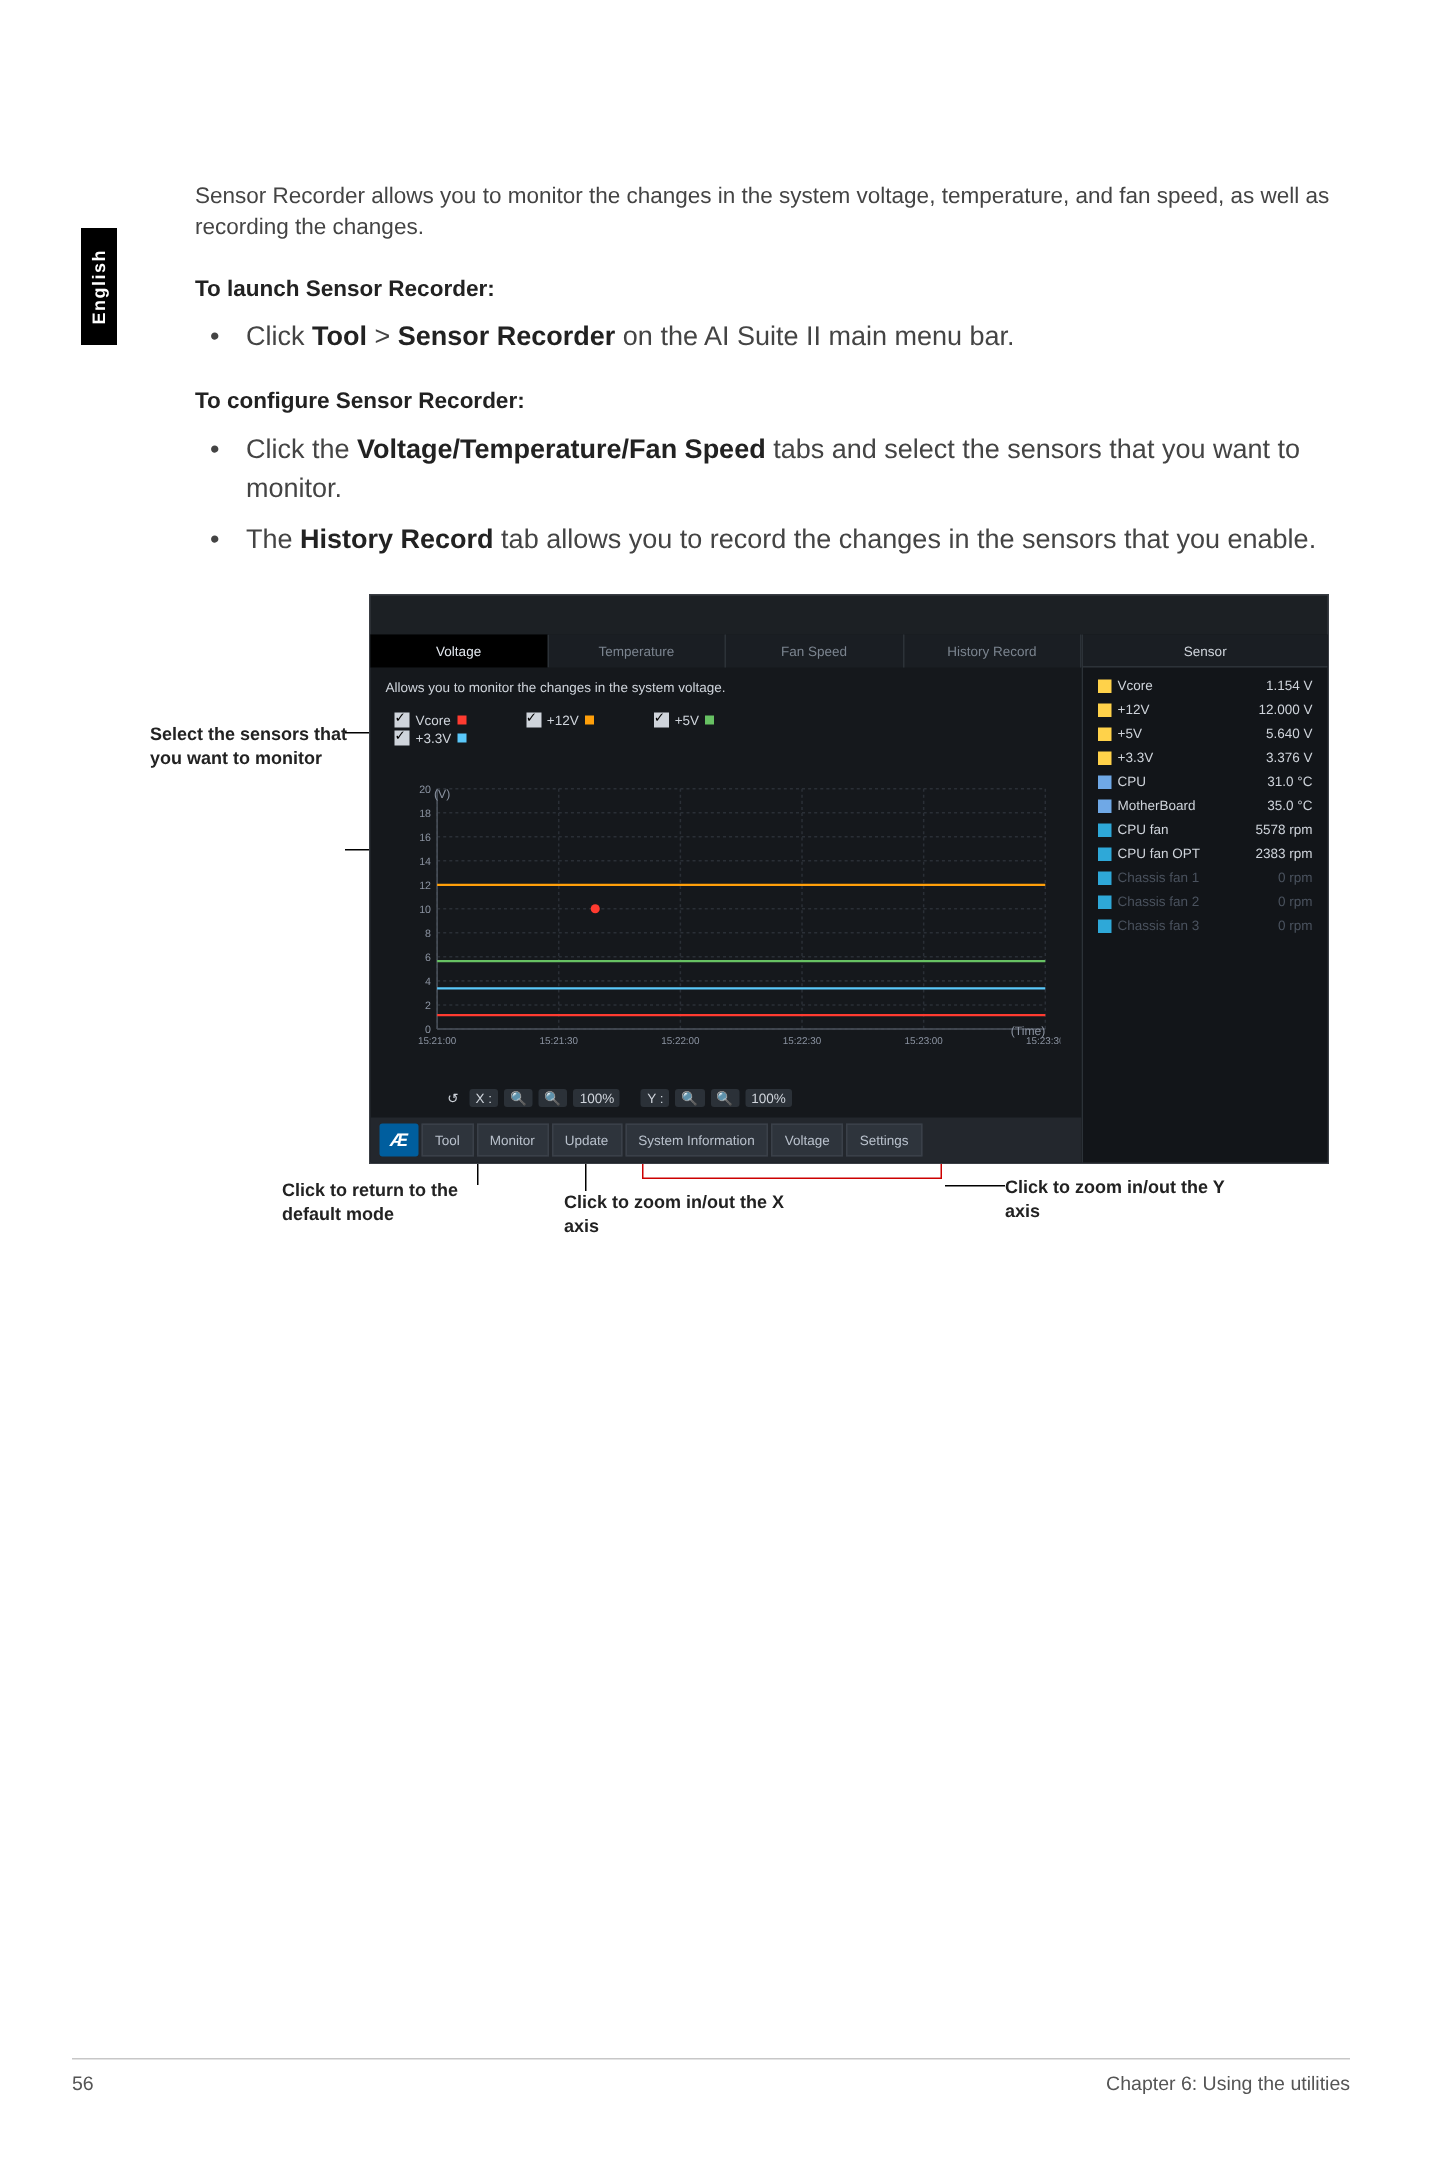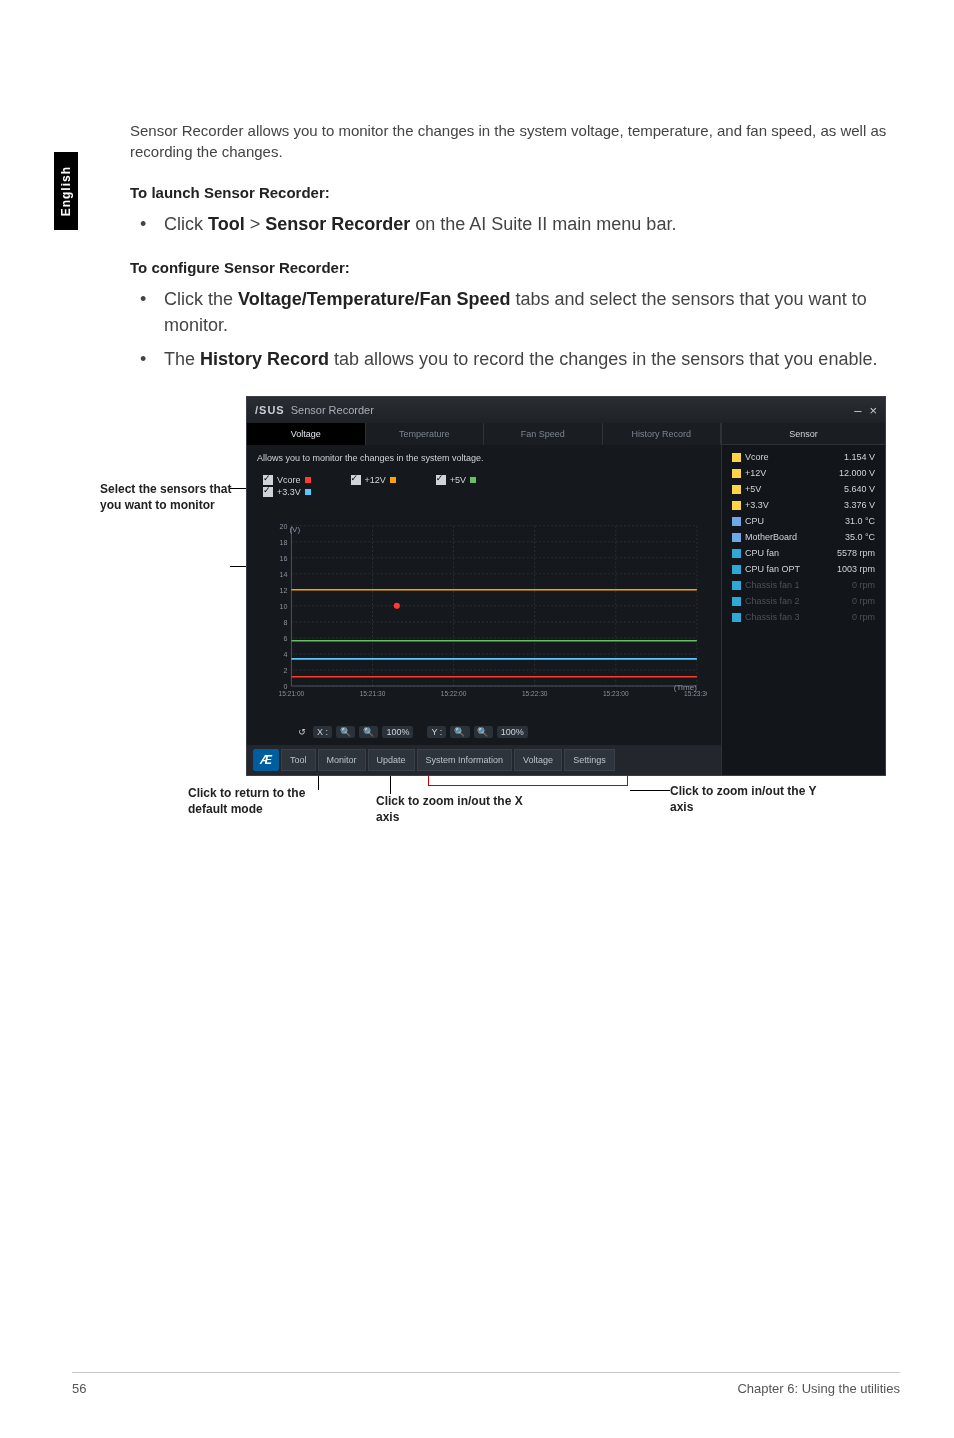--- a/index.html
+++ b/index.html
@@ -44,21 +44,21 @@
 .bbar .aicon { width:26px; height:22px; background:#005e9e; display:flex; align-items:center; justify-content:center; color:#fff; font-style:italic; font-weight:bold; font-size:12px; border-radius:2px;}
 .bbar .btn { height:22px; padding:0 8px; background:#2e343c; color:#b9c1cc; font-size:9px; display:flex; align-items:center; border:1px solid #3a4049; }
 .side-head { height:22px; background:#1a1e23; font-size:9px; color:#cfd4db; display:flex; align-items:center; justify-content:center; border-bottom:1px solid #2c3238; }
 .side-list { padding:4px 0; }
 .srow { display:flex; align-items:center; justify-content:space-between; padding:3px 10px; font-size:9px; }
 .srow .lab { display:flex; align-items:center; gap:4px; }
 .srow.dim { color:#4a525e; }
 .srow.on { color:#cfd4db; }
 .ic{width:9px;height:9px;display:inline-block;}
 .cline { position:absolute; background:#000; }
-.footer { position:absolute; bottom:42px; left:72px; right:54px; border-top:1px solid #c7c7c7; padding-top:8px; font-size:13px; color:#555; display:flex; justify-content:space-between; }
+.footer { position:absolute; bottom:42px; left:48px; right:54px; border-top:1px solid #c7c7c7; padding-top:8px; font-size:13px; color:#555; display:flex; justify-content:space-between; }
 </style>
 </head>
 <body>
 
 <div class="tab">
     <span>English</span>
   </div>
 
 <div class="content">
   <p class="lead">Sensor Recorder allows you to monitor the changes in the system voltage, temperature, and fan speed, as well as recording the changes.</p>
@@ -85,27 +85,20 @@
     <div class="cline" style="left:188px; top:370px; width:1px; height:24px"></div>
 
     <div class="callout" style="left:246px; top:398px; width:150px">Click to zoom in/out the X axis</div>
     <div class="cline" style="left:260px; top:370px; width:1px; height:28px"></div>
 
     <div class="callout" style="left:540px; top:388px; width:150px">Click to zoom in/out the Y axis</div>
     <div class="cline" style="left:500px; top:394px; width:40px; height:1px"></div>
     <div style="position:absolute;left:298px;top:368px;width:200px;height:22px;border:1px solid #c00"></div>
 
     <div class="app">
-      <div class="app-titlebar">
-        <span class="logo">/SUS</span>
-        <span class="app-title">Sensor Recorder</span>
-        <span class="spacer"></span>
-        <span class="app-min">–</span>
-        <span class="app-close">×</span>
-      </div>
       <div class="app-body">
         <div class="main">
           <div class="tabs">
             <div class="active">Voltage</div>
             <div>Temperature</div>
             <div>Fan Speed</div>
             <div>History Record</div>
           </div>
           <div class="desc">Allows you to monitor the changes in the system voltage.</div>
           <div class="checks">
@@ -254,21 +247,21 @@
                   <span class="ic" style="background:#2ea8d8;"></span>
                   <span>CPU fan</span>
                 </span>
                 <span>5578 rpm</span>
               </div>
               <div class="srow on">
                 <span class="lab">
                   <span class="ic" style="background:#2ea8d8;"></span>
                   <span>CPU fan OPT</span>
                 </span>
-                <span>1003 rpm</span>
+                <span>2383 rpm</span>
               </div>
               <div class="srow dim">
                 <span class="lab">
                   <span class="ic" style="background:#2ea8d8;"></span>
                   <span>Chassis fan 1</span>
                 </span>
                 <span>0 rpm</span>
               </div>
               <div class="srow dim">
                 <span class="lab">

